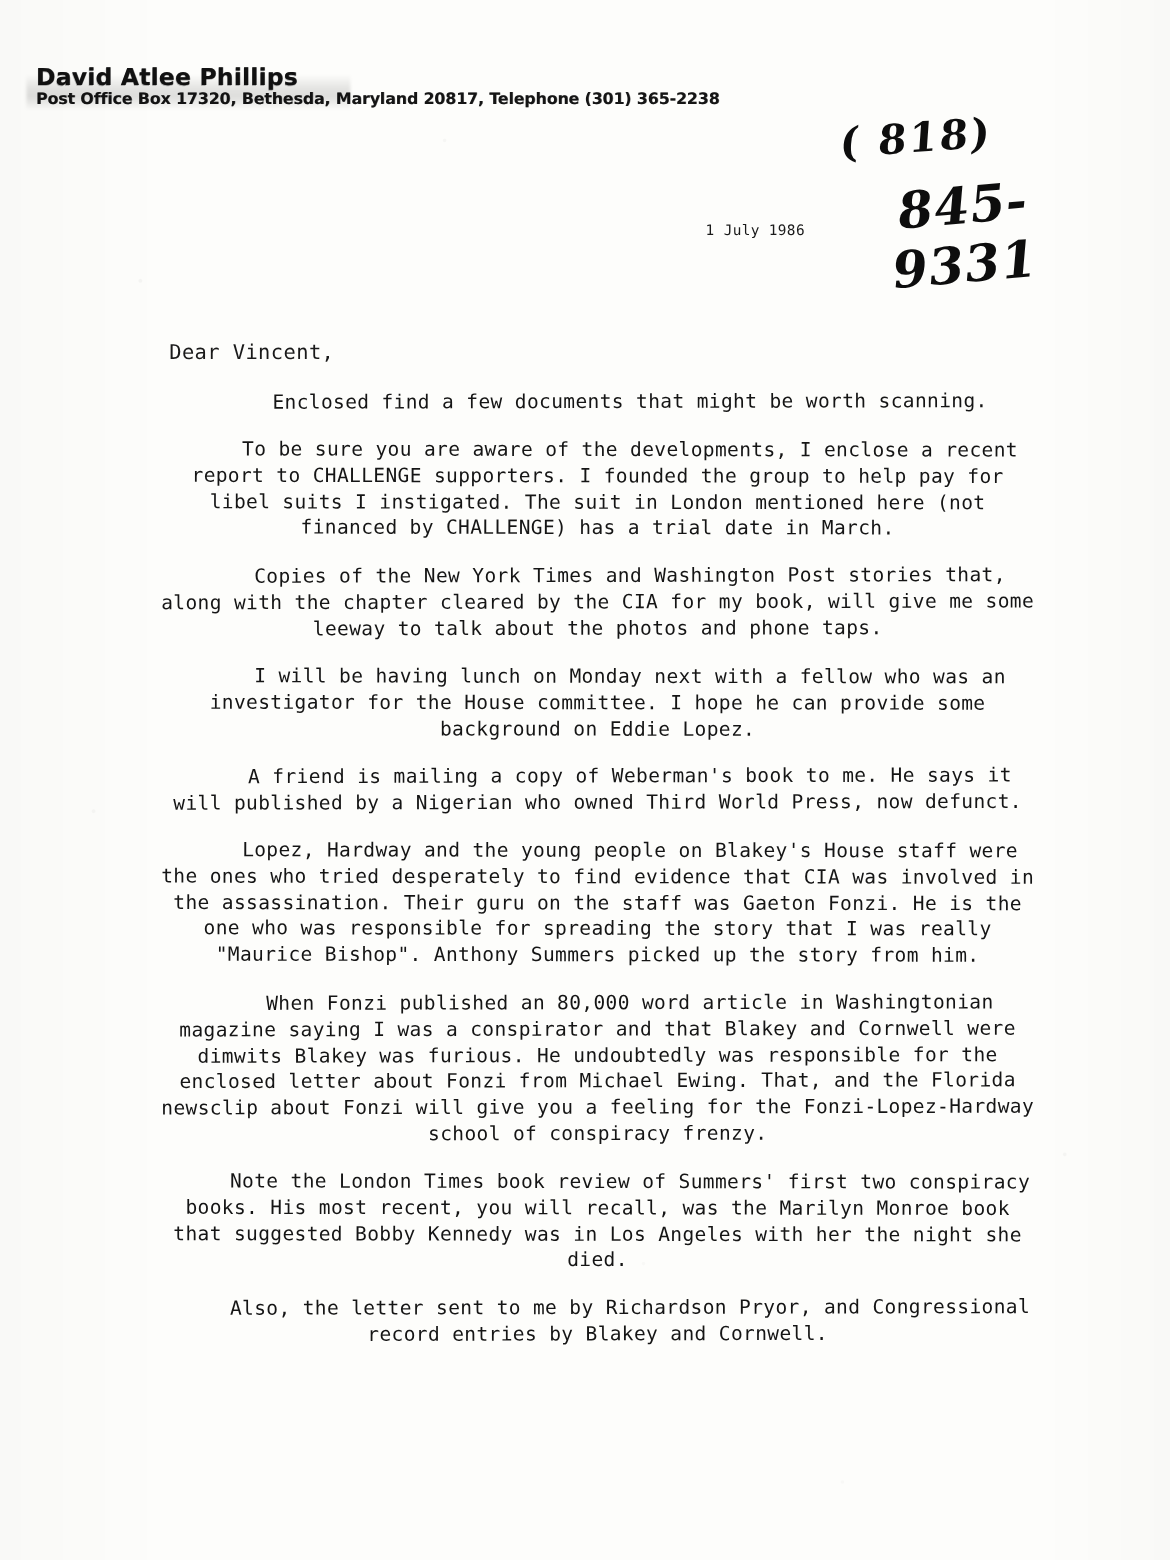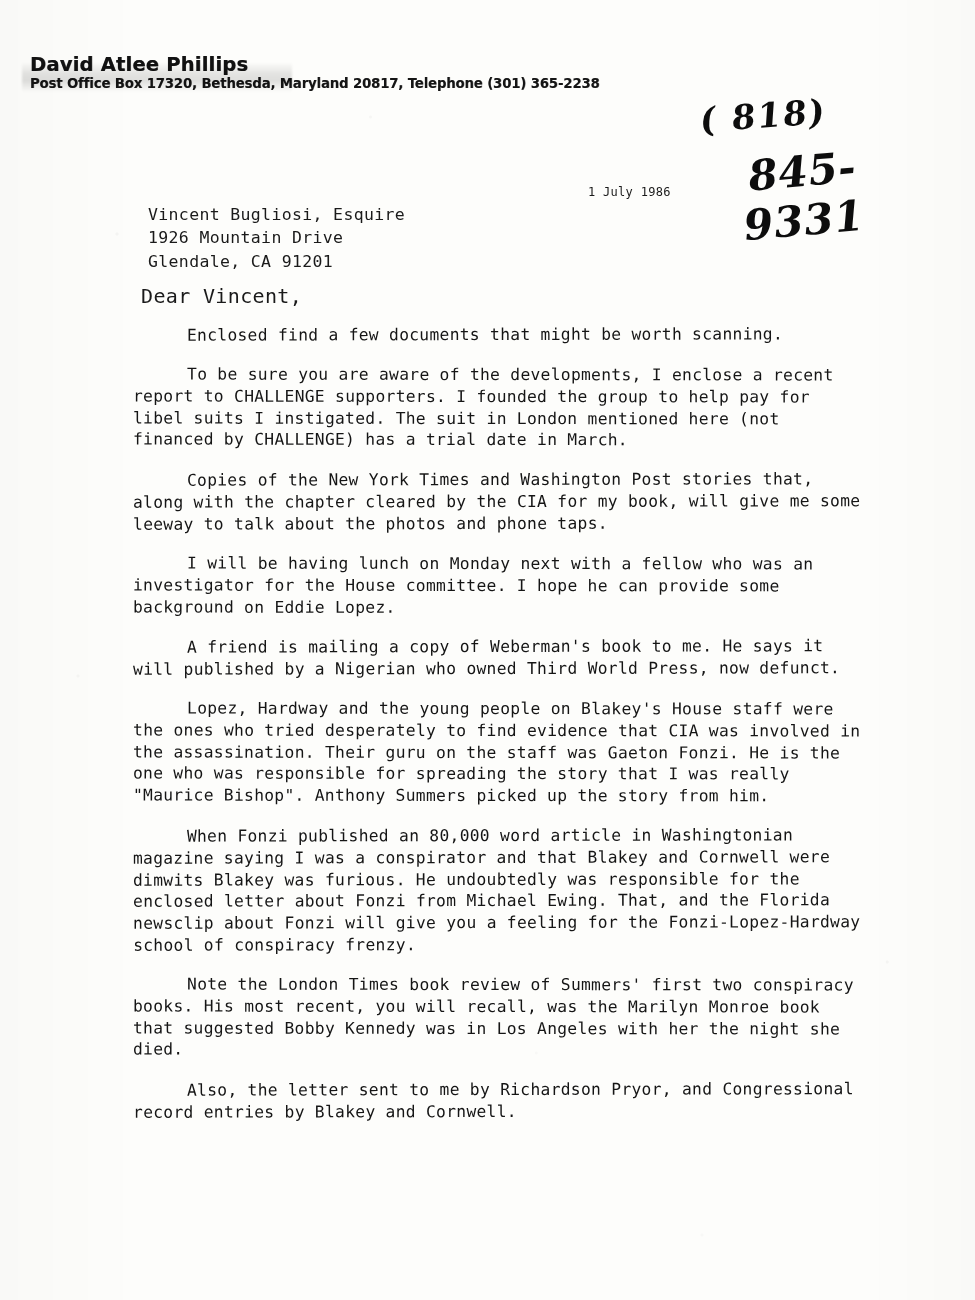--- a/index.html
+++ b/index.html
@@ -111,28 +111,29 @@
     left: 148px;
     top: 203px;
     font-size: 16.5px;
     line-height: 1.42;
     letter-spacing: 0.35px;
   }
   #salutation {
     position: absolute;
     left: 141px;
     top: 284px;
-    font-size: 20px;
+    font-size: 17px;
     letter-spacing: 0.35px;
   }
   #paras {
     position: absolute;
     left: 133px;
     top: 324px;
     width: 730px;
+    text-align: center;
   }
   .para {
     font-size: 16.3px;
     line-height: 1.34;
     letter-spacing: 0.3px;
     margin: 0 0 18px 0;
     text-indent: 54px;
     color: #151515;
   }
   
@@ -150,23 +151,20 @@
   </div>
   <div class="smudge"></div>
 
   <div id="handwriting">
     <div id="hw-line1">( 818)</div>
     <div id="hw-line2">845-9331</div>
   </div>
 
   <div id="date">1 July 1986</div>
 
-  <div id="recipient" style="white-space: pre-line;">Vincent Bugliosi, Esquire
-1926 Mountain Drive
-Glendale, CA 91201</div>
 
   <div id="salutation">Dear Vincent,</div>
 
   <div id="paras">
     <p class="para">Enclosed find a few documents that might be worth scanning.</p>
     <p class="para">To be sure you are aware of the developments, I enclose a recent report to CHALLENGE supporters. I founded the group to help pay for libel suits I instigated. The suit in London mentioned here (not financed by CHALLENGE) has a trial date in March.</p>
     <p class="para">Copies of the New York Times and Washington Post stories that, along with the chapter cleared by the CIA for my book, will give me some leeway to talk about the photos and phone taps.</p>
     <p class="para">I will be having lunch on Monday next with a fellow who was an investigator for the House committee. I hope he can provide some background on Eddie Lopez.</p>
     <p class="para">A friend is mailing a copy of Weberman's book to me. He says it will published by a Nigerian who owned Third World Press, now defunct.</p>
     <p class="para">Lopez, Hardway and the young people on Blakey's House staff were the ones who tried desperately to find evidence that CIA was involved in the assassination. Their guru on the staff was Gaeton Fonzi. He is the one who was responsible for spreading the story that I was really "Maurice Bishop". Anthony Summers picked up the story from him.</p>

